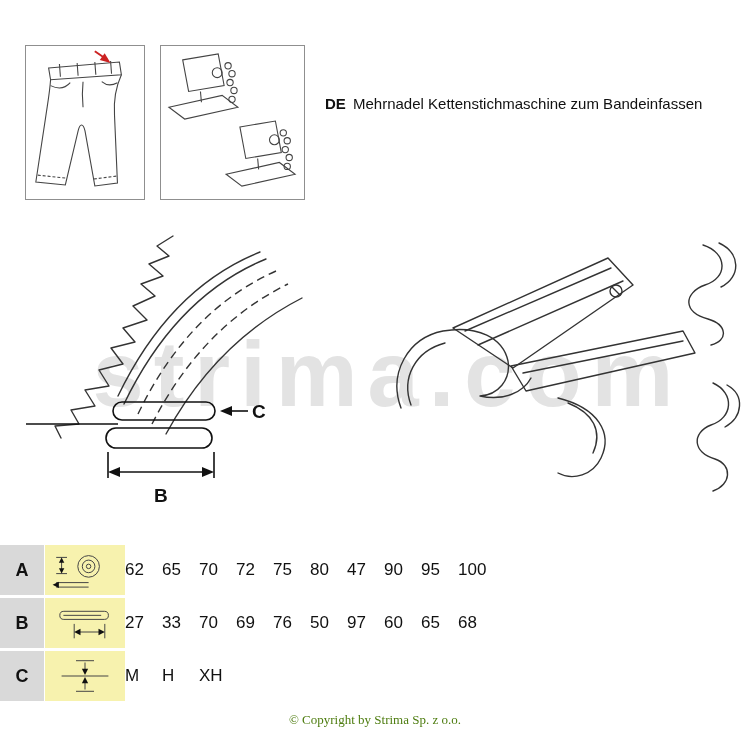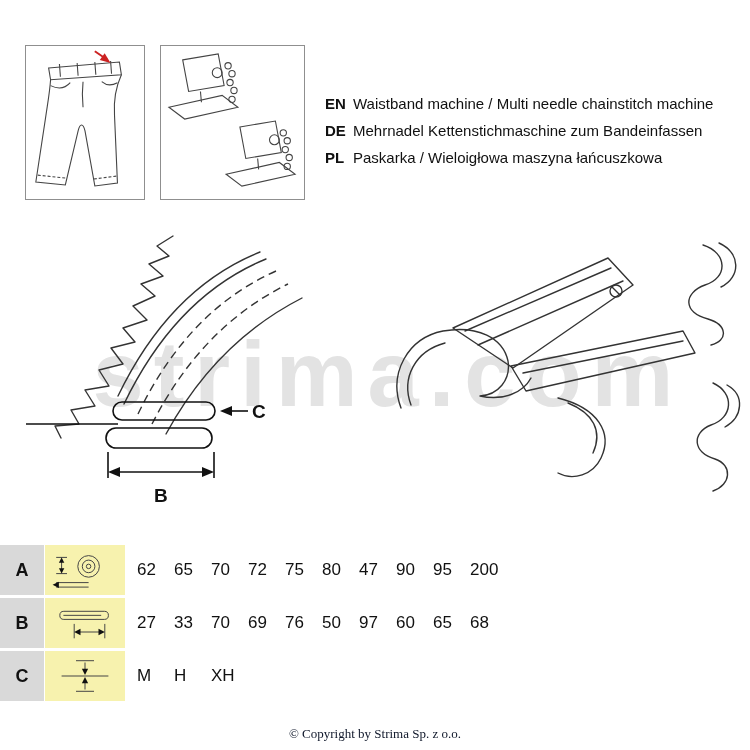--- a/index.html
+++ b/index.html
@@ -37,26 +37,26 @@
   svg text.dim-label{font-family:"Liberation Sans",sans-serif;font-weight:bold;font-size:19px;fill:#111;}
   
   .spec-table{position:absolute;left:0;top:545px;width:750px;z-index:2;}
   .spec-row{display:flex;height:50px;margin-bottom:3px;}
   .row-label{
     width:45px;background:#d9d9d9;display:flex;align-items:center;justify-content:center;
     font-weight:bold;font-size:18px;border-right:1px solid #fff;box-sizing:border-box;
   }
   .row-icon{width:80px;background:#f7f2ae;display:flex;align-items:center;justify-content:center;}
   .row-icon svg{width:72px;height:46px;}
-  .row-values{display:flex;align-items:center;padding-left:12px;}
+  .row-values{display:flex;align-items:center;}
   .value-cell{display:inline-block;width:37px;font-size:17px;color:#111;}
   
   .footer{
     position:absolute;left:0;top:712px;width:750px;text-align:center;
-    font-family:"Liberation Serif",serif;font-size:13px;color:#0f172a;z-index:2;margin-top:14px;
+    font-family:"Liberation Serif",serif;font-size:13px;color:#4d7c0f;z-index:2;
   }
 </style>
 </head>
 <body>
 
 <div class="page">
 
   <div class="watermark">strima.com</div>
 
   <div class="thumb-box jeans">
@@ -95,27 +95,21 @@
       <circle class="thin" cx="124" cy="88" r="3.2"></circle>
       <circle class="thin" cx="128" cy="96" r="3.2"></circle>
       <circle class="thin" cx="126" cy="105" r="3.2"></circle>
       <circle class="thin" cx="130" cy="113" r="3.2"></circle>
       <circle class="thin" cx="128" cy="122" r="3.2"></circle>
     </svg>
   </div>
 
   <div class="lang-block">
     <div class="lang-row">
-      <span class="lang-code">EN</span><span class="lang-text">Waistband machine / Multi needle chainstitch machine</span>
-    </div>
-    <div class="lang-row">
       <span class="lang-code">DE</span><span class="lang-text">Mehrnadel Kettenstichmaschine zum Bandeinfassen</span>
-    </div>
-    <div class="lang-row">
-      <span class="lang-code">PL</span><span class="lang-text">Paskarka / Wieloigłowa maszyna łańcuszkowa</span>
     </div>
   </div>
 
   <div class="drawing seam">
     <svg viewBox="0 0 330 290">
 
       <polyline class="line" points="155,10 139,20 151,30 131,38 145,50 123,58 137,70 115,80 129,94 105,102 117,116 93,122 105,138 81,144 91,160 67,164 77,180 53,184 61,198 37,200 43,212"></polyline>
 
       <path class="line" d="M100,170 Q152,62 242,26"></path>
       <path class="line" d="M106,178 Q158,70 248,33"></path>
@@ -188,21 +182,21 @@
       <div class="row-values">
           <span class="value-cell">62</span>
           <span class="value-cell">65</span>
           <span class="value-cell">70</span>
           <span class="value-cell">72</span>
           <span class="value-cell">75</span>
           <span class="value-cell">80</span>
           <span class="value-cell">47</span>
           <span class="value-cell">90</span>
           <span class="value-cell">95</span>
-          <span class="value-cell">200</span>
+          <span class="value-cell">100</span>
         </div>
     </div>
 
     <div class="spec-row">
       <div class="row-label">B</div>
       <div class="row-icon">
         <svg viewBox="0 0 80 50">
           <rect class="thin" x="12" y="12" width="54" height="9" rx="4.5"></rect>
           <line class="thin" x1="16" y1="16.5" x2="58" y2="16.5"></line>
           <line class="thin" x1="28" y1="26" x2="28" y2="42"></line>

